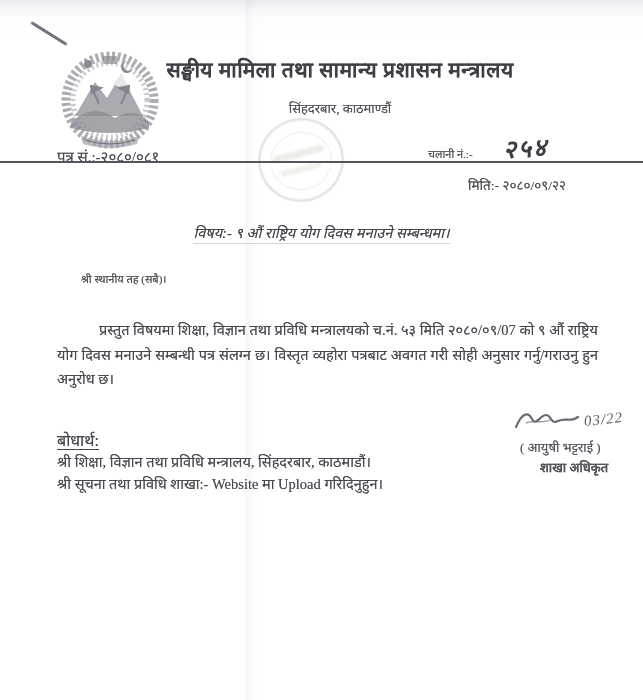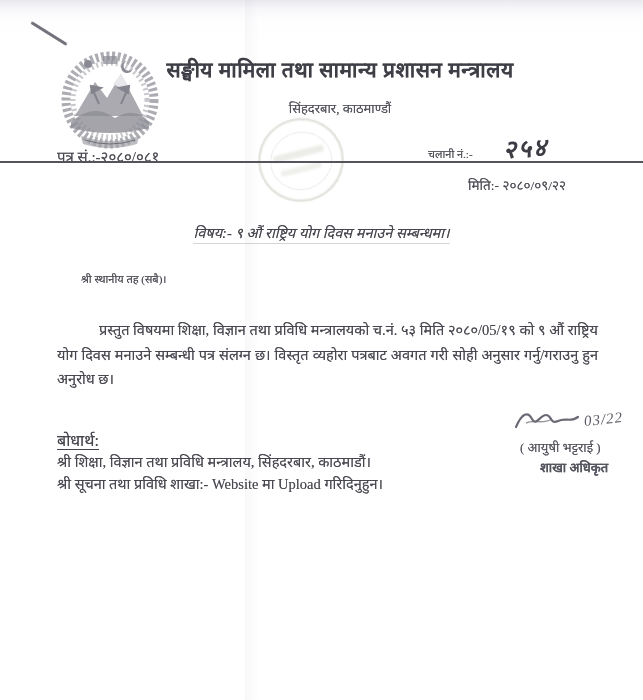--- a/index.html
+++ b/index.html
@@ -103,21 +103,21 @@
   <div class="abs chalani-value">२५४</div>
   <div class="abs rule"></div>
   <div class="abs date-line scan">मिति:- २०८०/०९/२२</div>
 
   <div class="abs subject-line scan">
     <span>विषय:- ९ औं राष्ट्रिय योग दिवस मनाउने सम्बन्धमा।</span>
   </div>
 
   <div class="abs recipient scan">श्री स्थानीय तह (सबै)।</div>
 
-  <div class="abs body-par scan">प्रस्तुत विषयमा शिक्षा, विज्ञान तथा प्रविधि मन्त्रालयको च.नं. ५३ मिति २०८०/05/१९ को ९ औं राष्ट्रिय योग दिवस मनाउने सम्बन्धी पत्र संलग्न छ। विस्तृत व्यहोरा पत्रबाट अवगत गरी सोही अनुसार गर्नु/गराउनु हुन अनुरोध छ।</div>
+  <div class="abs body-par scan">प्रस्तुत विषयमा शिक्षा, विज्ञान तथा प्रविधि मन्त्रालयको च.नं. ५३ मिति २०८०/०९/07 को ९ औं राष्ट्रिय योग दिवस मनाउने सम्बन्धी पत्र संलग्न छ। विस्तृत व्यहोरा पत्रबाट अवगत गरी सोही अनुसार गर्नु/गराउनु हुन अनुरोध छ।</div>
 
   <div class="abs sig-block">
     <svg class="sig-squiggle" width="92" height="30" viewBox="0 0 92 30">
       <path d="M4 22 C10 8 16 6 20 14 C24 22 28 10 34 10 C40 10 38 20 46 16 C54 12 58 18 66 12" fill="none" stroke="#6b6b75" stroke-width="2.2" stroke-linecap="round"></path>
       <path d="M14 18 C22 14 30 20 40 14" fill="none" stroke="#6b6b75" stroke-width="1.4" opacity="0.7"></path>
     </svg>
     <span class="sig-date">03/22</span>
     <span class="sig-name scan">( आयुषी भट्टराई )</span>
     <span class="sig-post scan">शाखा अधिकृत</span>
   </div>

